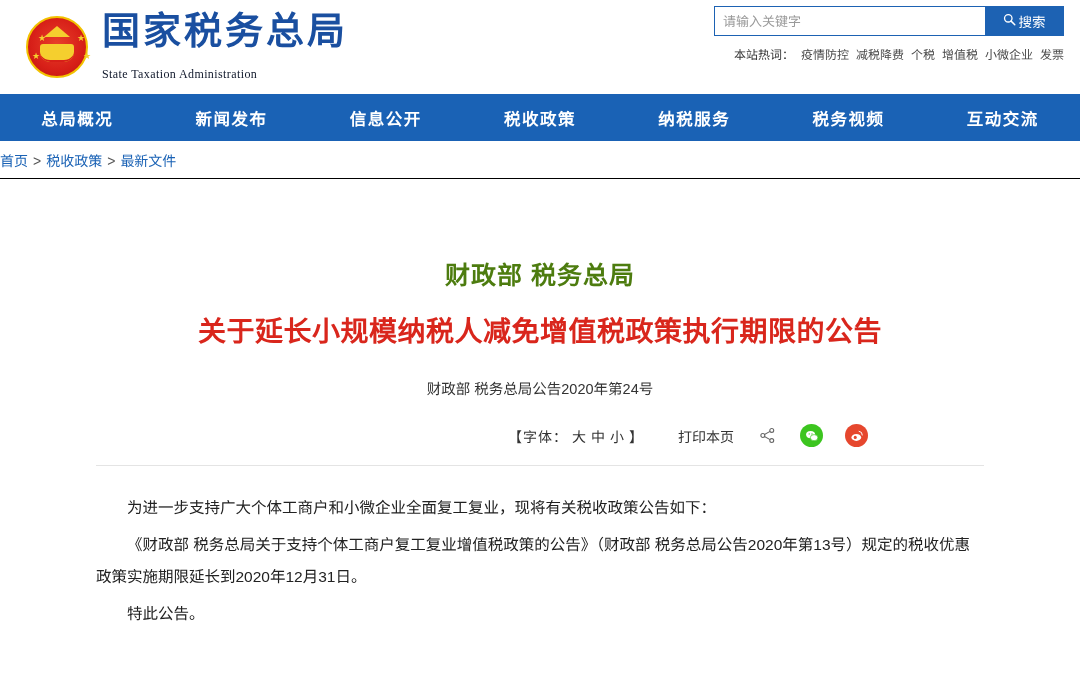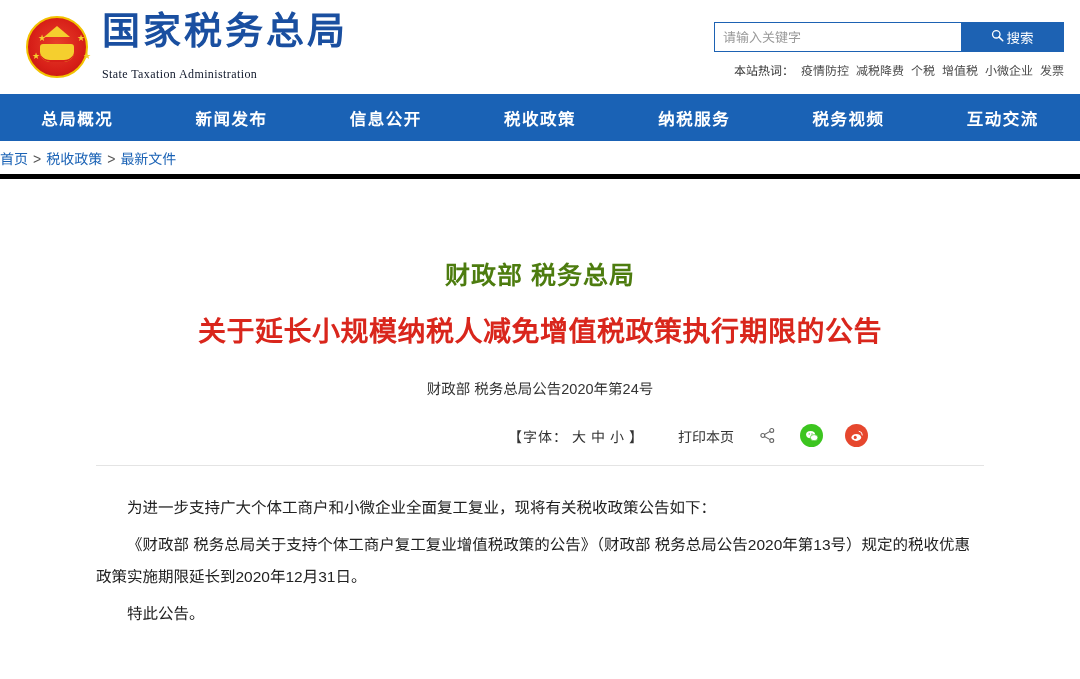--- a/index.html
+++ b/index.html
@@ -72,41 +72,41 @@
     font-size: 12px;
     color: #0f172a;
     letter-spacing: 0.4px;
     margin-top: 16px;
   }
 
   
   .search-area {
     position: absolute;
     right: 16px;
-    top: 22px;
+    top: 6px;
     width: 350px;
   }
   .search-bar {
     display: flex;
     height: 30px;
     border: 1px solid #1d62b3;
     background: #fff;
   }
   .search-input {
     flex: 1;
     border: none;
     outline: none;
     padding: 0 8px;
     font-size: 13px;
     color: #333;
     font-family: "Liberation Sans", sans-serif;
   }
   .search-input::placeholder { color: #9a9a9a; }
   .search-btn {
-    width: 102px;
+    width: 78px;
     background: #1d62b3;
     color: #fff;
     border: none;
     font-size: 13.5px;
     display: flex;
     align-items: center;
     justify-content: center;
     gap: 3px;
     cursor: pointer;
     font-family: "Liberation Sans", sans-serif;
@@ -141,21 +141,21 @@
     align-items: center;
     justify-content: center;
     letter-spacing: 1.5px;
     cursor: pointer;
     font-family: "Liberation Sans", sans-serif;
   }
 
   
   .crumb-wrap {
     height: 38px;
-    border-bottom: 5px solid #000000;
+    border-bottom: 1px solid #000000;
     display: flex;
     align-items: center;
     padding-left: 0;
     background: #fff;
   }
   .crumb {
     font-size: 14px;
     color: #1a62b5;
   }
   .crumb a { color: #1a62b5; text-decoration: none; }

